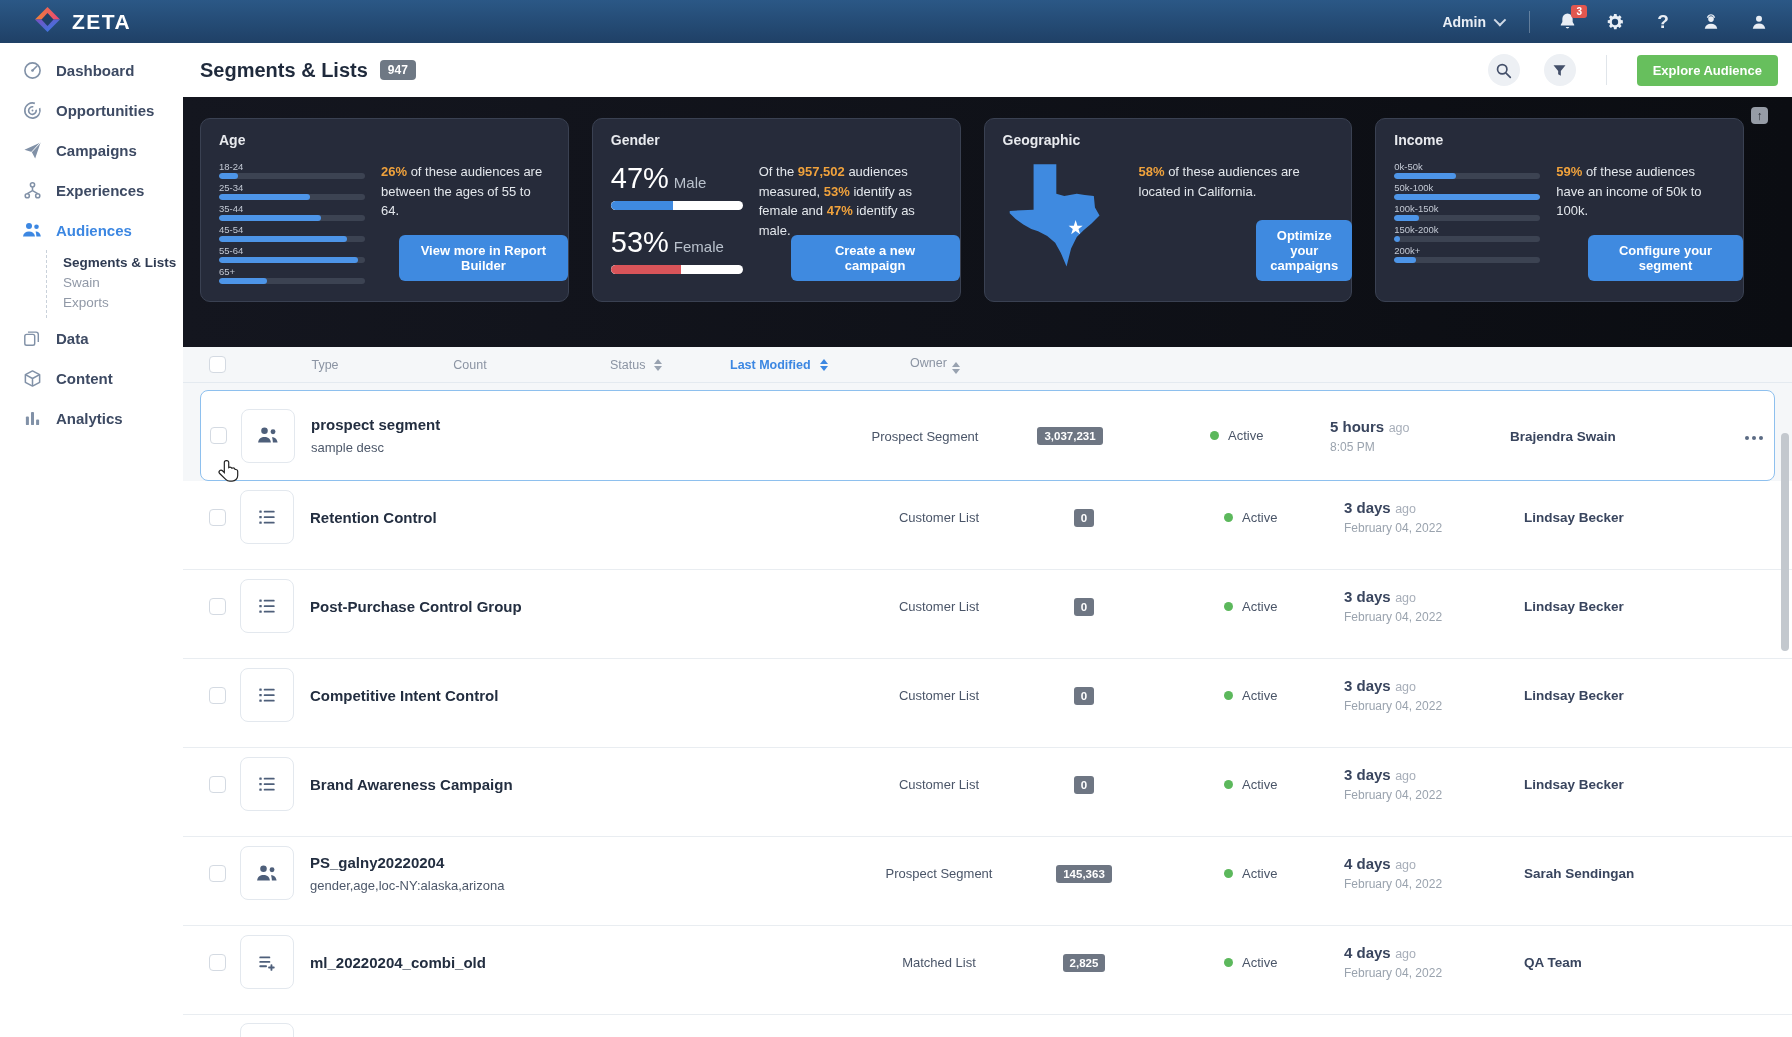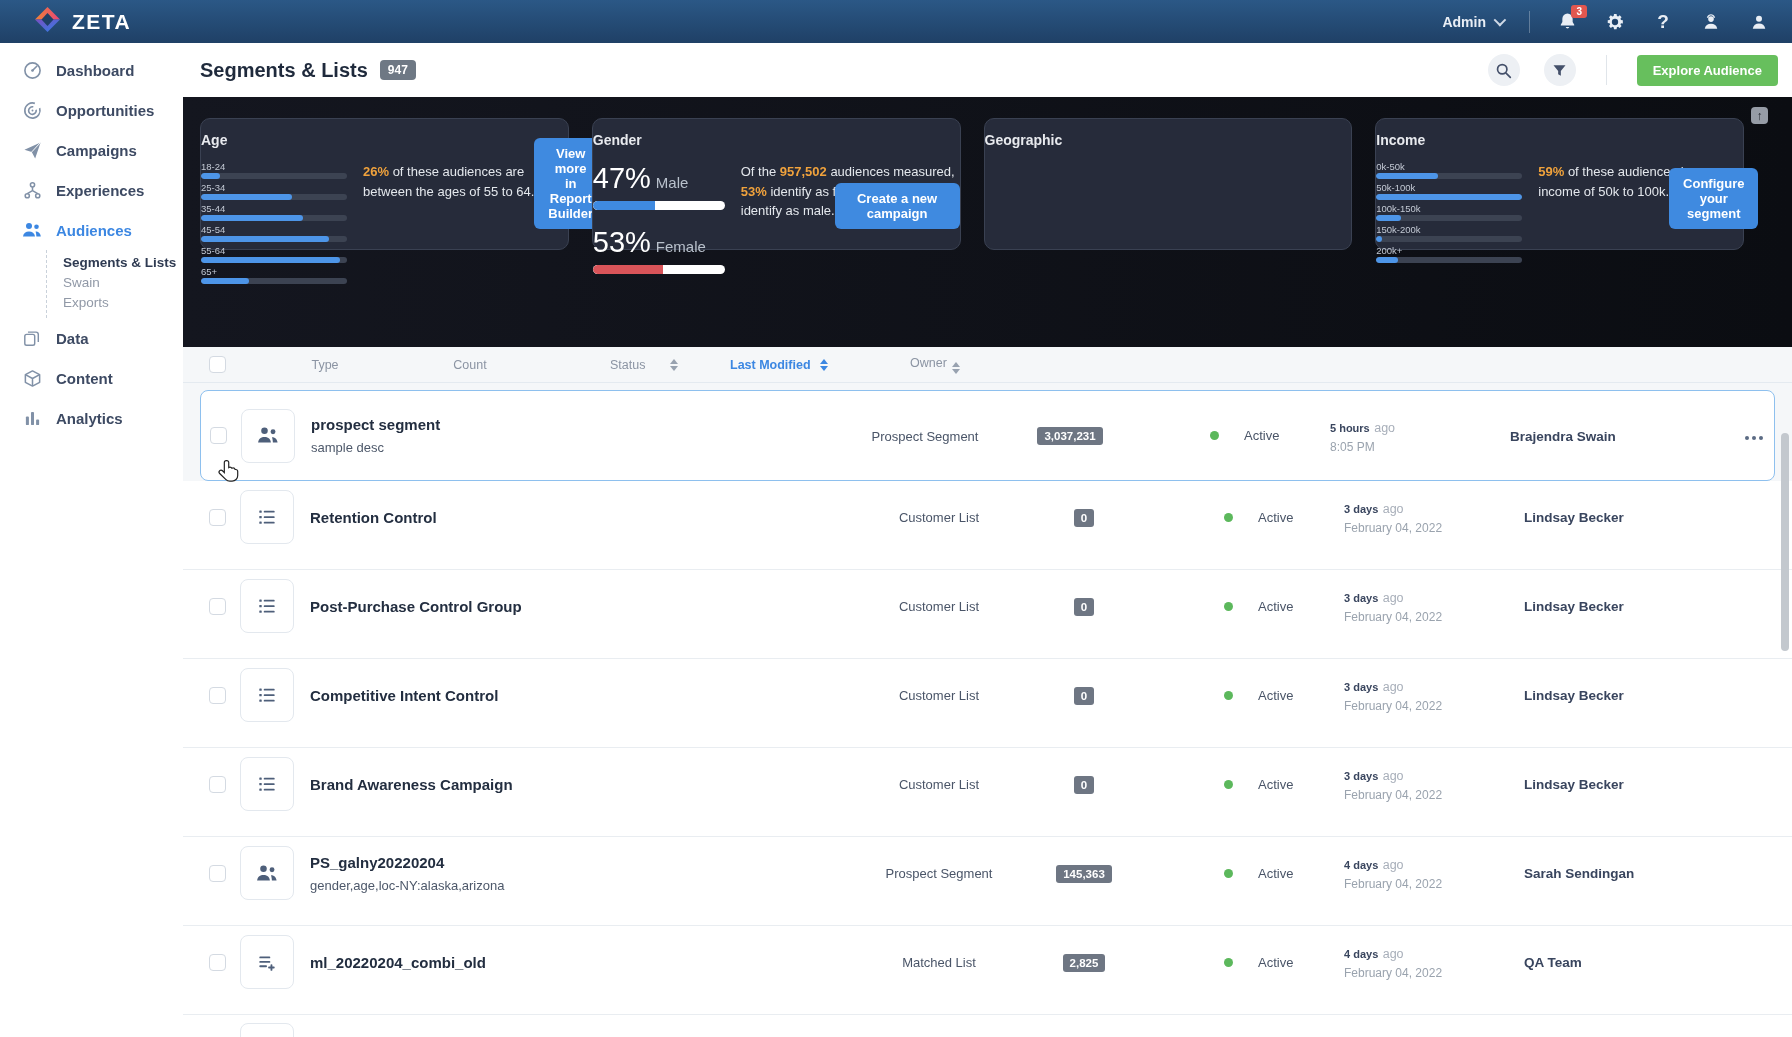--- a/index.html
+++ b/index.html
@@ -40,21 +40,21 @@
   .header-actions { margin-left:auto; display:flex; align-items:center; gap:24px; }
   .circle-btn { width:32px; height:32px; border-radius:50%; background:#edf0f4; display:flex; align-items:center; justify-content:center; cursor:pointer; }
   .v-divider { width:1px; height:30px; background:#e0e5ea; margin:0 6px; }
   .explore-btn { background:#67bf5d; color:#fff; border:none; font-size:13px; font-weight:bold; padding:8px 16px; border-radius:4px; cursor:pointer; font-family:inherit; }
 
   
   .opp { height:250px; background:linear-gradient(90deg,#14161f 0%,#0b0d12 100%); padding:12px 17px 0; position:relative; }
   .opp-title { color:#c9ced6; font-size:12.5px; }
   .collapse-btn { position:absolute; top:10px; right:24px; width:17px; height:17px; background:#969ca6; border-radius:4px; display:flex; align-items:center; justify-content:center; cursor:pointer; color:#23262e; font-size:12px; font-weight:bold; line-height:1; }
   .cards { display:flex; gap:23px; margin-top:9px; padding-right:31px; }
-  .card { flex:1; height:132px; background:#262b3a; border:1px solid #3a4152; border-radius:10px; padding:13px 0; position:relative; }
+  .card { flex:1; height:184px; background:#262b3a; border:1px solid #3a4152; border-radius:10px; padding:13px 18px; position:relative; }
   .card-title { color:#e8eaee; font-size:14px; font-weight:bold; }
   .card-body { display:flex; gap:16px; margin-top:14px; }
   .chart-col { width:146px; flex-shrink:0; }
   .mini-row { margin-bottom:4px; }
   .mini-label { color:#c3c9d4; font-size:9.5px; line-height:10px; }
   .mini-track { height:6px; background:#3c4352; border-radius:3px; margin-top:1px; overflow:hidden; }
   .mini-fill { height:100%; background:#4d95e8; border-radius:3px; }
   .card-text { color:#e3e7ec; font-size:13px; line-height:1.5; flex:1; }
   .hl { color:#f0a23c; font-weight:bold; }
   .card-btn { position:absolute; bottom:20px; background:#3f8ae0; color:#fff; border:none; font-size:13px; font-weight:bold; padding:8px 14px; border-radius:6px; cursor:pointer; font-family:inherit; }
@@ -67,21 +67,21 @@
   .g-fill.female { background:#d95459; }
   .map-col { width:120px; flex-shrink:0; }
 
   
   .thead { height:36px; background:#f5f7f9; border-bottom:1px solid #e4eaf0; display:flex; align-items:center; padding:0 13px 0 26px; color:#8b94a3; font-size:12.5px; }
   .c-check { width:31px; }
   .checkbox { width:17px; height:17px; border:1.5px solid #d4dae2; border-radius:4px; background:#fff; display:block; cursor:pointer; }
   .c-name { flex:1; display:flex; align-items:center; gap:4px; }
   .c-type { width:170px; text-align:center; }
   .c-count { width:120px; text-align:center; }
-  .c-status { width:200px; padding-left:80px; display:flex; align-items:center; gap:20px; }
+  .c-status { width:200px; padding-left:80px; display:flex; align-items:center; gap:4px; }
   .c-mod { width:180px; display:flex; align-items:center; gap:4px; }
   .c-owner { width:215px; }
   .c-kebab { width:40px; text-align:right; }
   .sort { display:inline-flex; flex-direction:column; margin-left:5px; gap:2px; }
   .sort i { width:0; height:0; border-left:4px solid transparent; border-right:4px solid transparent; display:block; }
   .sort .up { border-bottom:5px solid #98a2b0; }
   .sort .dn { border-top:5px solid #98a2b0; }
   .th-active { color:#3c87e2; font-weight:bold; }
   .th-active .sort .up { border-bottom-color:#3c87e2; }
   .th-active .sort .dn { border-top-color:#3c87e2; }
@@ -91,21 +91,21 @@
   .trow { height:89px; display:flex; align-items:center; padding:0 13px 16px 26px; border-bottom:1px solid #e9edf1; background:#fff; }
   .icon-box { width:54px; height:54px; border:1px solid #e3e8ee; border-radius:8px; background:#fff; display:flex; align-items:center; justify-content:center; flex-shrink:0; }
   .name-stack { margin-left:12px; }
   .row-name { font-size:15px; font-weight:bold; color:#232e40; }
   .row-desc { font-size:13px; color:#4d586a; margin-top:7px; }
   .type-txt { font-size:13px; color:#4a5568; }
   .count-pill { display:inline-block; background:#6e7683; color:#fff; font-size:11.5px; font-weight:bold; padding:3px 7px; border-radius:3px; }
   .dot { width:9px; height:9px; border-radius:50%; background:#5cb85c; flex-shrink:0; margin-right:5px; }
   .status-txt { font-size:13px; color:#4a5568; }
   .mod-stack { line-height:1; }
-  .mod-rel { font-size:11px; font-weight:bold; color:#39455e; }
+  .mod-rel { font-size:15px; font-weight:bold; color:#39455e; }
   .mod-ago { font-size:12.5px; color:#a7aeb9; font-weight:400; }
   .mod-detail { font-size:12px; color:#9aa3ae; margin-top:6px; }
   .owner-txt { font-size:13.5px; font-weight:bold; color:#39455e; }
   .kebab { display:inline-flex; gap:3px; cursor:pointer; padding:6px 2px; }
   .kebab i { width:4px; height:4px; border-radius:50%; background:#5b6b84; display:block; }
   .partial-row { height:26px; padding-left:57px; overflow:hidden; }
   .partial-row .icon-box { margin-top:8px; }
 
   .scroll-thumb { position:absolute; right:3px; top:390px; width:8px; height:218px; background:#c3c8ce; border-radius:4px; }
   .cursor { position:absolute; left:218px; top:459px; z-index:50; pointer-events:none; }
@@ -350,20 +350,32 @@
             </div>
             <div class="card-text">
               <span>Of the </span><span class="hl">957,502</span><span> audiences measured, </span><span class="hl">53%</span><span> identify as female and </span><span class="hl">47%</span><span> identify as male.</span>
               <button class="card-btn">Create a new campaign</button>
             </div>
           </div>
         </div>
 
         <div class="card">
           <div class="card-title">Geographic</div>
+          <div class="card-body">
+            <div class="map-col">
+              <svg width="118" height="108" viewBox="0 0 100 95">
+                <path d="M25,2 H45 V28 L52,30 L63,28 L70,29 L78,30 L79,40 L83,47 L76,54 L69,60 L63,66 L58,76 L54,92 L49,80 L44,71 L37,65 L29,61 L23,59 L16,55 L9,50 L4,45 L4,43 L25,42 Z" fill="#3f8ae0"></path>
+                <polygon points="62,51 63.6,56 68.2,56.1 64.5,59 65.9,63.6 62,60.8 58.1,63.6 59.5,59 55.8,56.1 60.4,56" fill="#fff"></polygon>
+              </svg>
+            </div>
+            <div class="card-text">
+              <span class="hl">58%</span><span> of these audiences are located in California.</span>
+              <button class="card-btn">Optimize your campaigns</button>
+            </div>
+          </div>
         </div>
 
         <div class="card">
           <div class="card-title">Income</div>
           <div class="card-body">
             <div class="chart-col">
               <div class="mini-row">
                   <div class="mini-label">0k-50k</div>
                   <div class="mini-track">
                     <div class="mini-fill" style="width: 42%;"></div>

